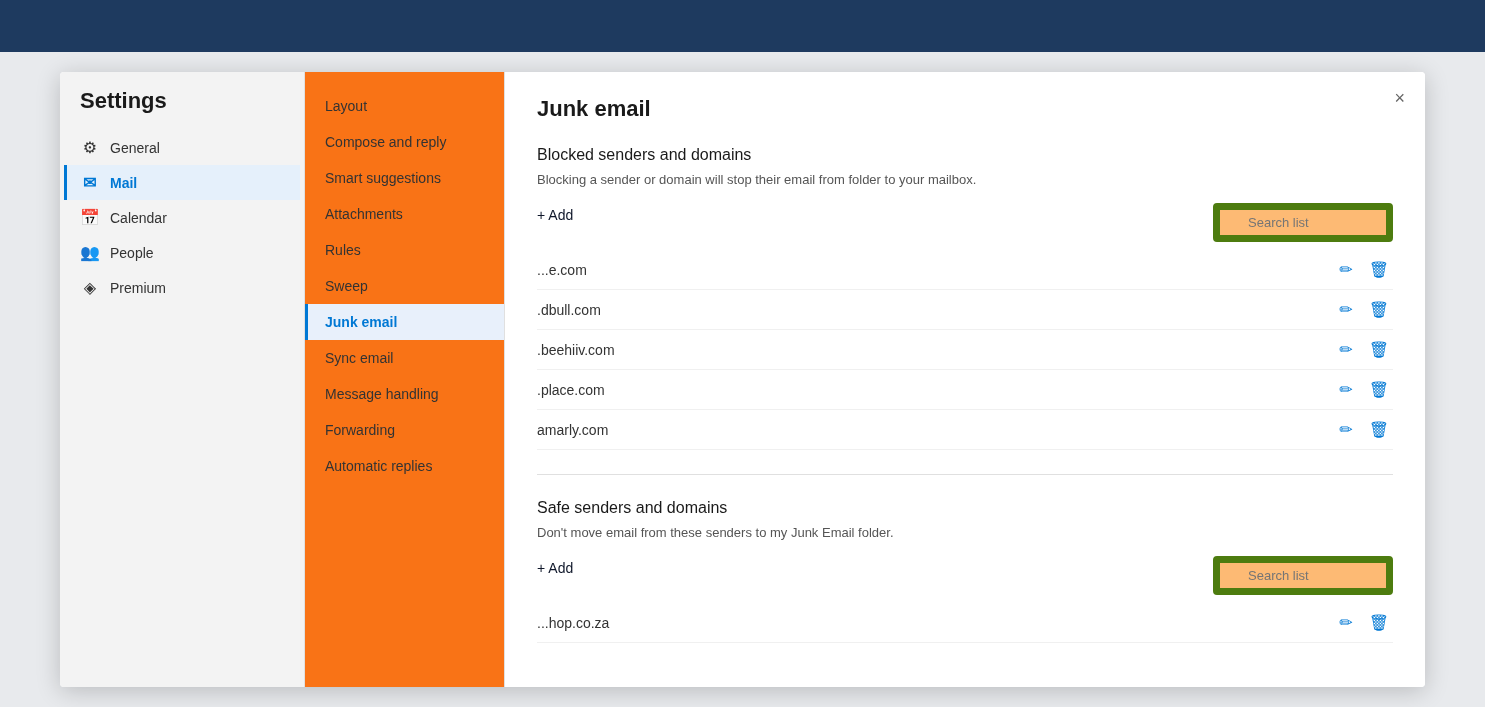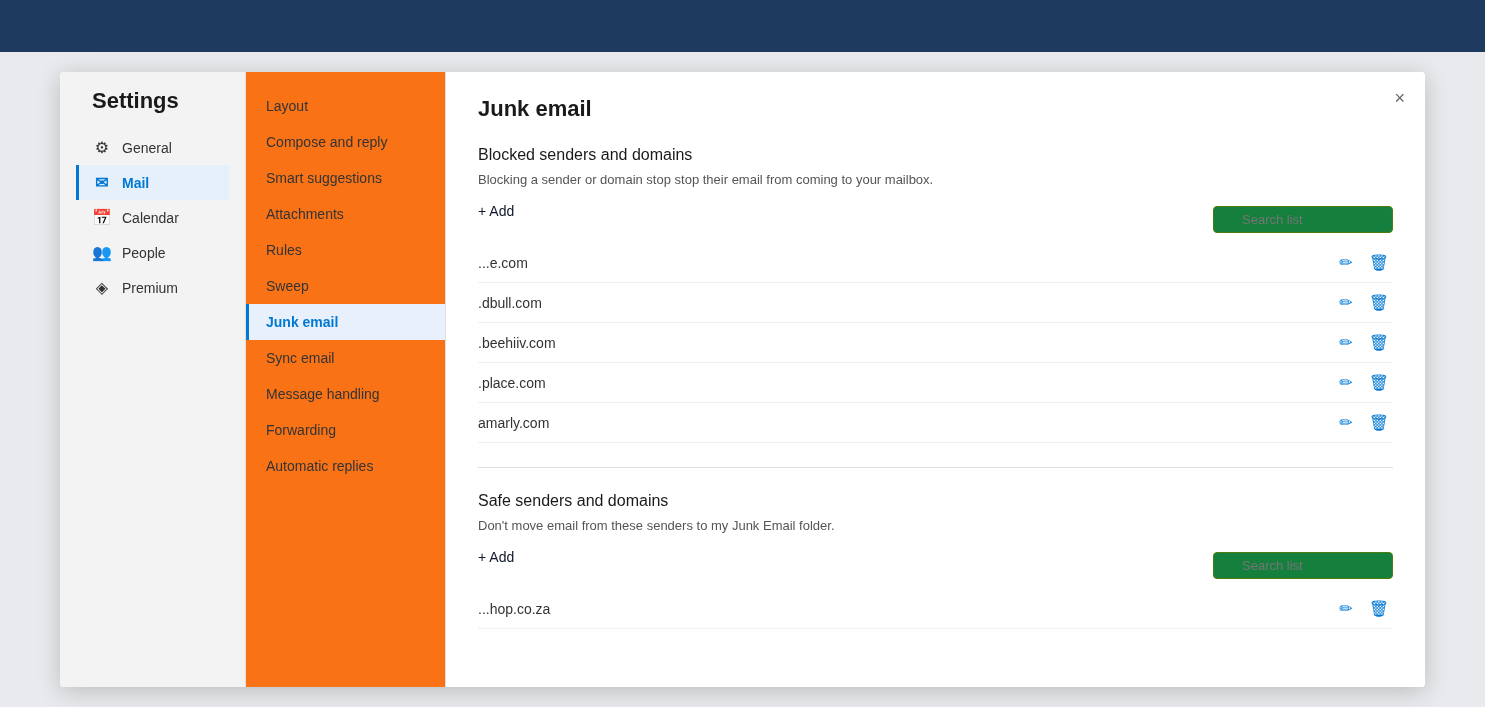--- a/index.html
+++ b/index.html
@@ -40,23 +40,23 @@
       bottom: 20px;
       background: #ffffff;
       border-radius: 4px;
       box-shadow: 0 4px 24px rgba(0,0,0,0.2);
       display: flex;
       overflow: hidden;
     }
 
     
     .settings-sidebar {
-      width: 186px;
+      width: 245px;
       background: #f3f3f3;
-      padding: 16px 16px;
+      padding: 16px 4px;
       flex-shrink: 0;
       border-right: 1px solid #e0e0e0;
     }
 
     .settings-title {
       font-size: 22px;
       font-weight: 600;
       color: #1a1a1a;
       padding: 0 16px 16px 16px;
     }
@@ -187,25 +187,25 @@
       border: none;
       color: #0f172a;
       font-size: 14px;
       cursor: pointer;
       margin-bottom: 16px;
     }
 
     .search-list-input {
       width: 180px;
       padding: 5px 10px 5px 28px;
-      border: 1px solid #4d7c0f;
+      border: 7px solid #4d7c0f;
       border-radius: 4px;
       font-size: 13px;
       outline: none;
-      background: #15803d;
+      background: #fdba74;
       position: relative;
     }
 
     .search-list-wrapper {
       position: relative;
     }
 
     .search-list-wrapper .search-icon-inner {
       position: absolute;
       left: 8px;
@@ -299,21 +299,21 @@
     </div>
 
     <div class="settings-content">
 
       <button class="close-btn">×</button>
 
       <h1 class="page-title">Junk email</h1>
 
       <div>
         <div class="section-title">Blocked senders and domains</div>
-        <div class="section-desc">Blocking a sender or domain stop stop their email from coming to your mailbox.</div>
+        <div class="section-desc">Blocking a sender or domain will stop their email from folder to your mailbox.</div>
 
         <div style="display:flex; justify-content:space-between; align-items:center; margin-bottom:8px;">
           <button class="add-btn">+ Add</button>
           <div class="search-list-wrapper">
             <span class="search-icon-inner">🔍</span>
             <input class="search-list-input" type="text" placeholder="Search list" style="">
           </div>
         </div>
 
         <div class="domain-row">

